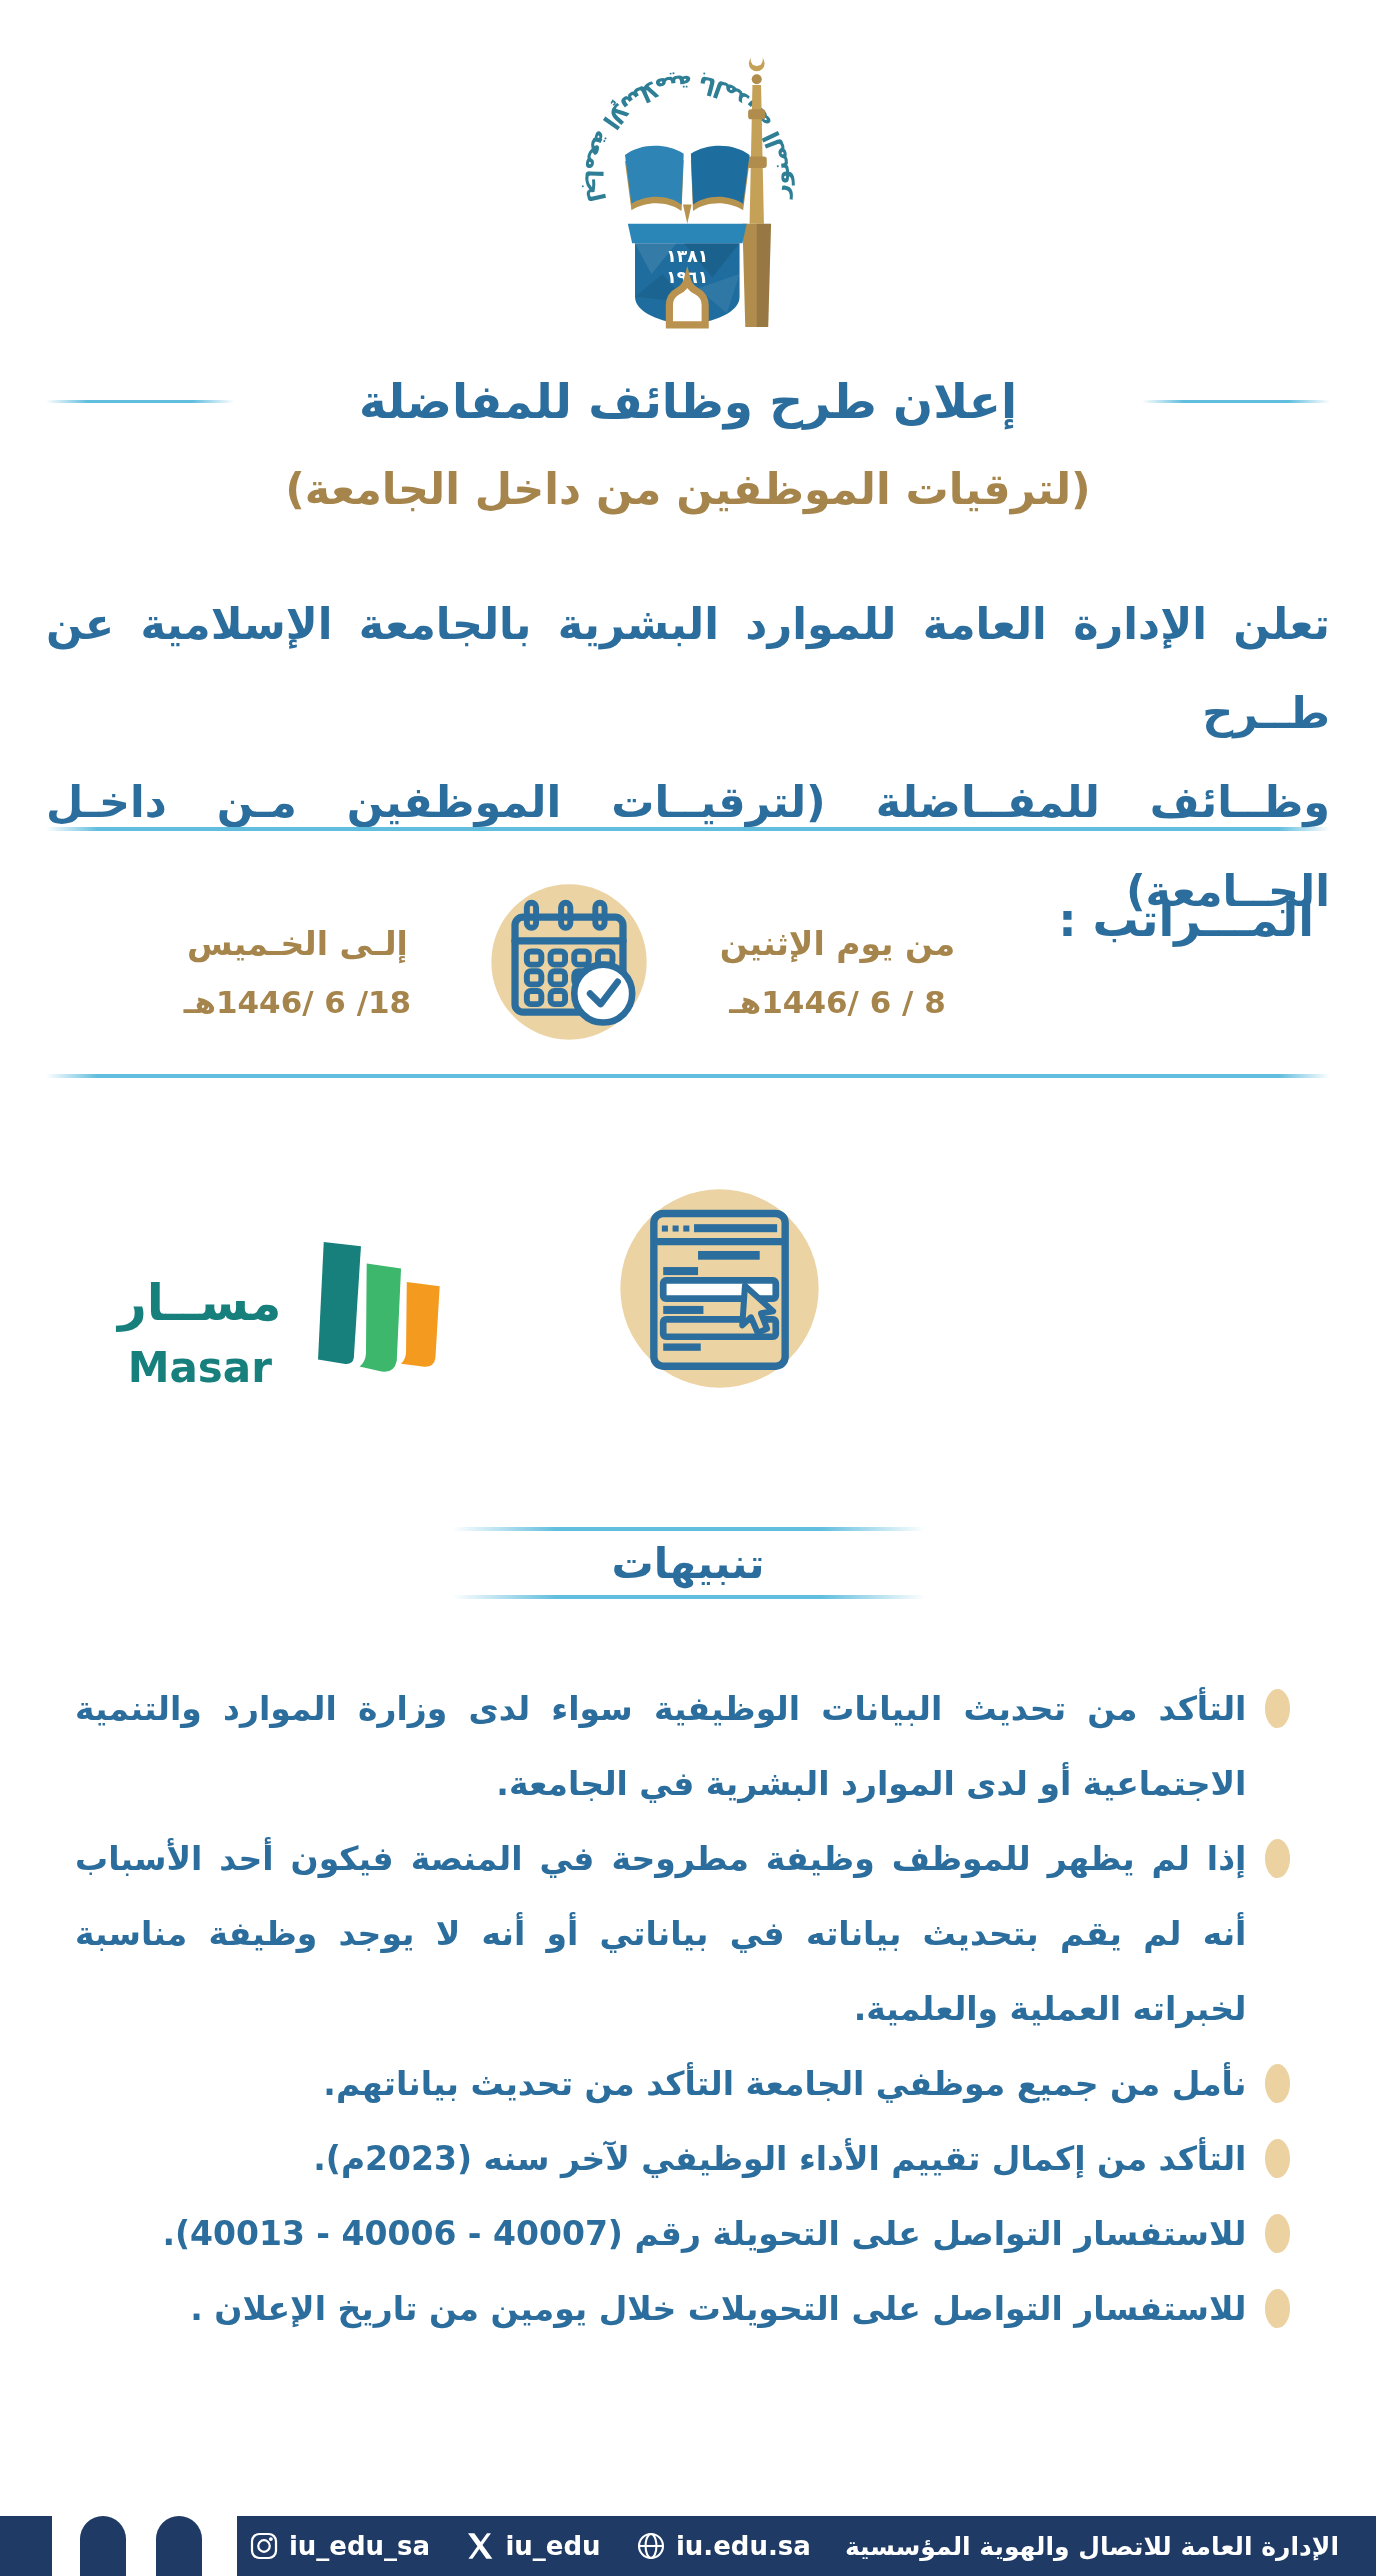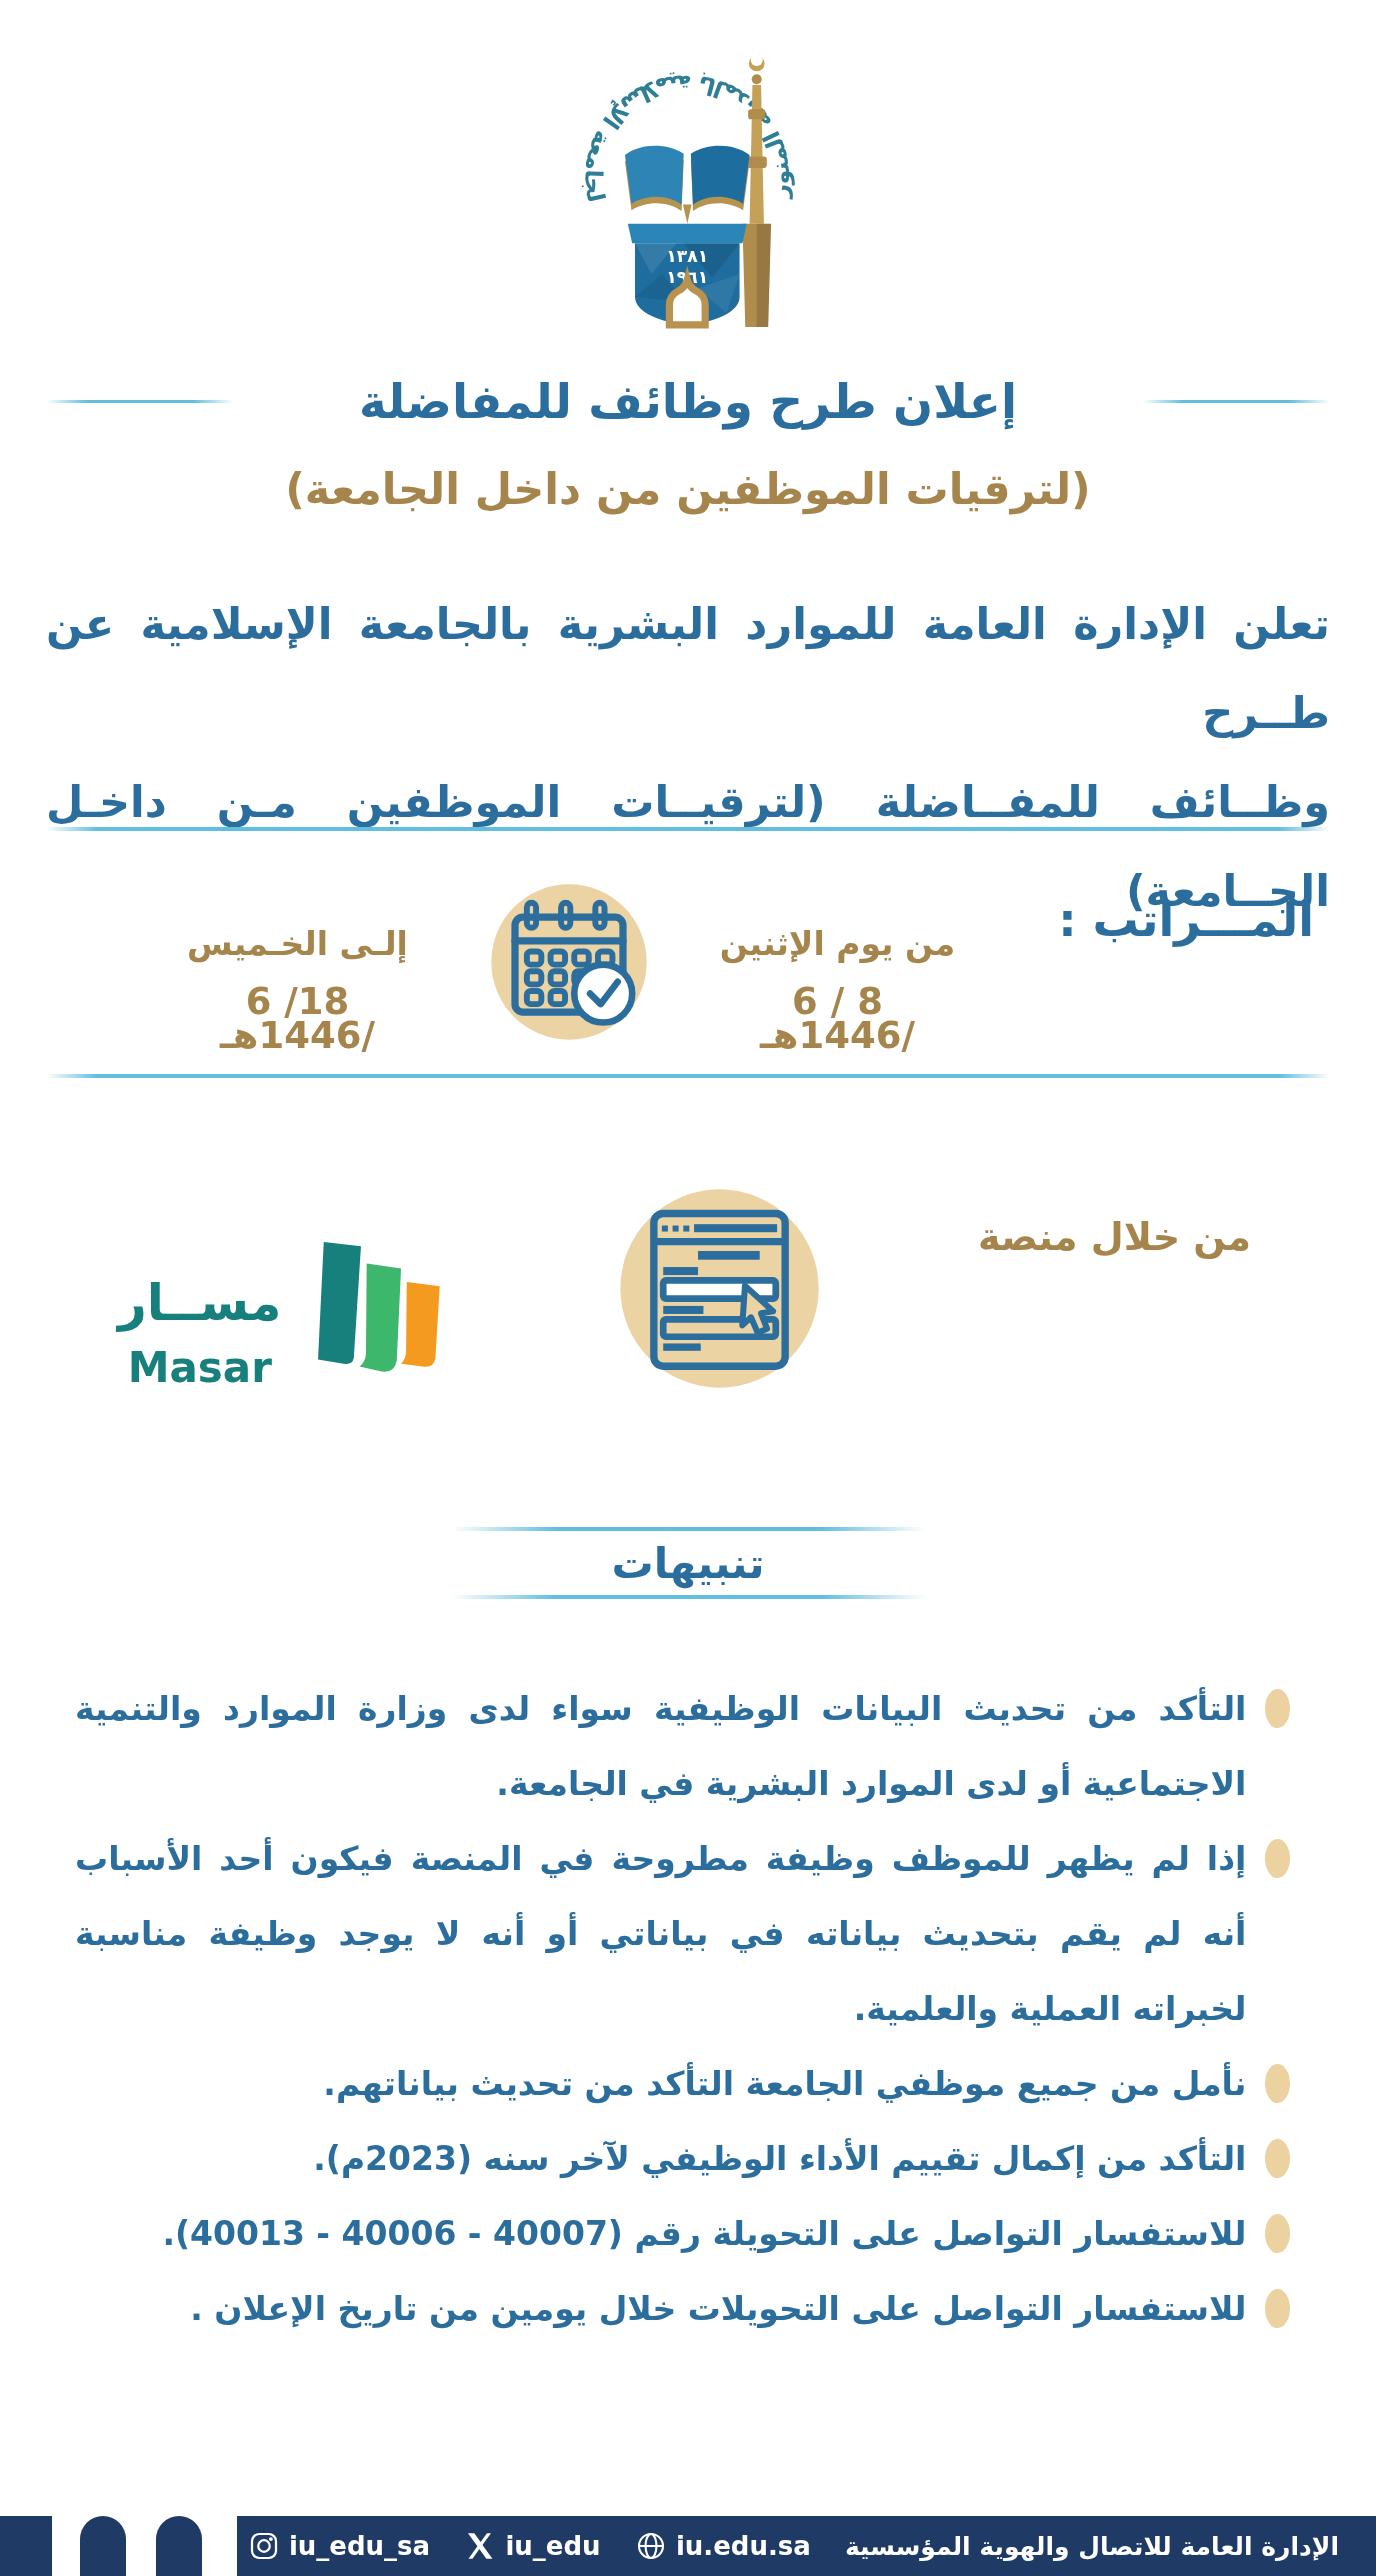--- a/index.html
+++ b/index.html
@@ -48,21 +48,21 @@
   #divider-1{top:827px;}
   #divider-2{top:1074px;}
   
   .schedule{position:absolute;top:889px;right:46px;left:46px;height:186px;
     display:flex;align-items:flex-start;}
   .ranks-block{margin-right:16px;width:290px;text-align:right;color:var(--primary-blue);font-weight:bold;}
   .ranks-label{font-size:46px;line-height:62px;}
   .ranks-value{font-size:44px;margin-top:11.5px;line-height:57px;}
   .date-group{width:241px;text-align:center;color:var(--gold-text);font-weight:bold;margin-top:36px;}
   .date-label{font-size:33px;line-height:37px;}
-  .date-value{font-size:37px;margin-top:23px;line-height:34px;}
+  .date-value{font-size:31px;margin-top:23px;line-height:34px;}
   .date-from{margin-right:66px;}
   .cal-wrap{flex:0 0 auto;width:158px;height:158px;margin-right:69px;margin-top:-5.7px;}
   .date-to{margin-right:72px;}
   
   .platform{position:absolute;top:1122px;right:46px;left:46px;height:358px;}
   .platform-text{position:absolute;top:92px;right:79px;text-align:right;
     color:var(--gold-text);font-weight:bold;font-size:38px;line-height:47px;}
   .platform-line2{margin-top:47px;}
   .browser-wrap{position:absolute;top:66px;right:510px;width:201px;height:201px;}
   .masar-logo{position:absolute;top:68px;left:72px;height:201px;
@@ -211,21 +211,20 @@
     <div class="date-group date-to">
       <div class="date-label">إلـى الخـميس</div>
       <div class="date-value">18/ 6 /1446هـ</div>
     </div>
   </section>
 
   <div class="divider" id="divider-2"></div>
 
   <section class="platform">
     <div class="platform-text">
-      <div>من خلال منصة</div>
     </div>
     <div class="browser-wrap">
       <svg viewBox="0 0 300 300">
         <circle cx="150" cy="150" r="148" fill="var(--tan)"></circle>
         <g fill="none" stroke="var(--primary-blue)" stroke-width="11">
           <rect x="52" y="38" width="196" height="228" rx="14"></rect>
           <line x1="52" y1="80" x2="248" y2="80"></line>
         </g>
         <g fill="var(--primary-blue)">
           <rect x="64" y="56" width="9" height="9"></rect>

